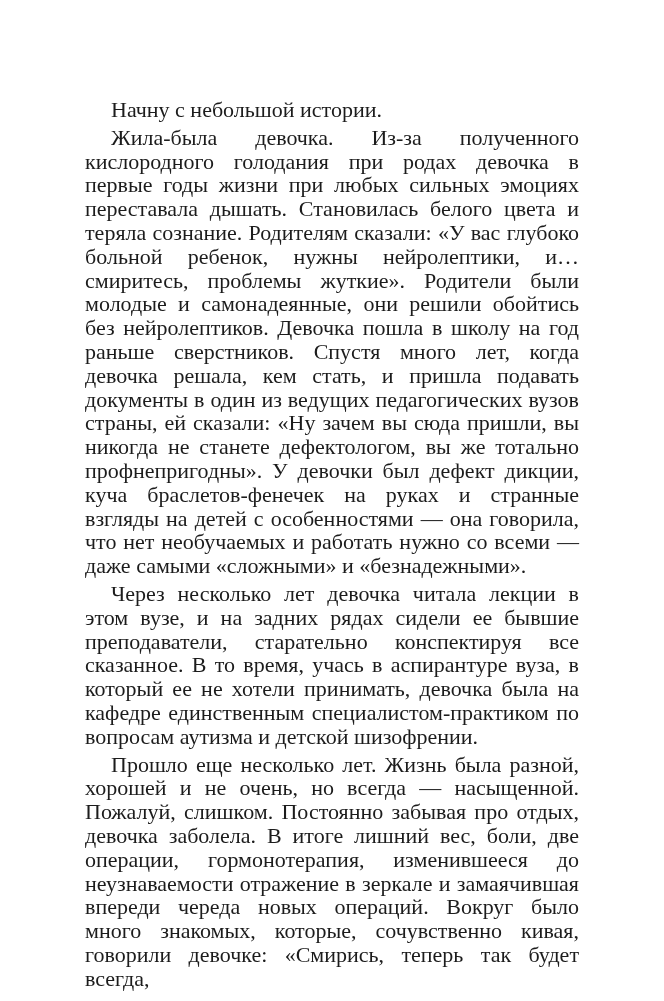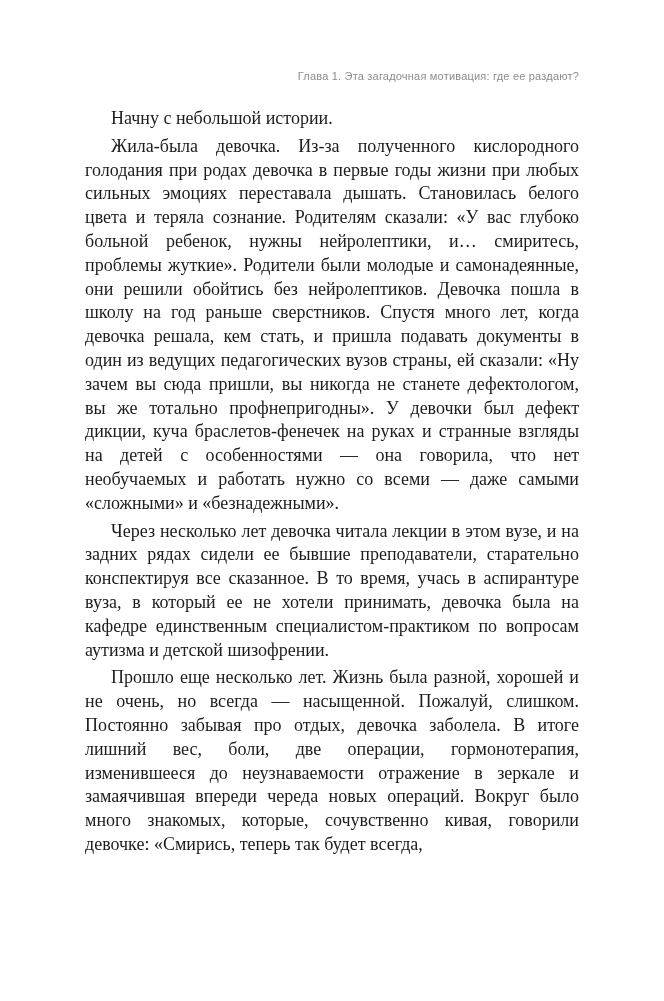--- a/index.html
+++ b/index.html
@@ -21,25 +21,25 @@
     left: 85px;
     width: 494px;
     text-align: right;
     font-family: "Liberation Sans", sans-serif;
     font-size: 11px;
     letter-spacing: 0.2px;
     color: #8c8c8c;
   }
   .page-body {
     position: absolute;
-    top: 107px;
+    top: 98px;
     left: 85px;
     width: 494px;
     font-family: "Liberation Serif", serif;
-    font-size: 18px;
+    font-size: 22px;
     line-height: 23.8px;
     color: #1c1c1c;
     text-align: justify;
     hyphens: auto;
     -webkit-hyphens: auto;
   }
   .page-body p {
     margin: 0 0 4px 0;
     text-indent: 26px;
   }
@@ -53,21 +53,20 @@
     font-weight: bold;
     font-size: 13px;
     color: #1c1c1c;
   }
 </style>
 </head>
 <body>
 
 <div class="page">
 
-  <div class="chapter-header">Глава 1.  Эта загадочная мотивация: где ее раздают?</div>
 
   <div class="page-body">
     <p>Начну с небольшой истории.</p>
     <p>Жила-была девочка. Из-за полученного кислородного голодания при родах девочка в первые годы жизни при любых сильных эмоциях переставала дышать. Становилась белого цвета и теряла сознание. Родителям сказали: «У вас глубоко больной ребенок, нужны нейролептики, и… смиритесь, проблемы жуткие». Родители были молодые и самонадеянные, они решили обойтись без нейролептиков. Девочка пошла в школу на год раньше сверстников. Спустя много лет, когда девочка решала, кем стать, и пришла подавать документы в один из ведущих педагогических вузов страны, ей сказали: «Ну зачем вы сюда пришли, вы никогда не станете дефектологом, вы же тотально профнепригодны». У девочки был дефект дикции, куча браслетов-фенечек на руках и странные взгляды на детей с особенностями — она говорила, что нет необучаемых и работать нужно со всеми — даже самыми «сложными» и «безнадежными».</p>
     <p>Через несколько лет девочка читала лекции в этом вузе, и на задних рядах сидели ее бывшие преподаватели, старательно конспектируя все сказанное. В то время, учась в аспирантуре вуза, в который ее не хотели принимать, девочка была на кафедре единственным специалистом-практиком по вопросам аутизма и детской шизофрении.</p>
     <p>Прошло еще несколько лет. Жизнь была разной, хорошей и не очень, но всегда — насыщенной. Пожалуй, слишком. Постоянно забывая про отдых, девочка заболела. В итоге лишний вес, боли, две операции, гормонотерапия, изменившееся до неузнаваемости отражение в зеркале и замаячившая впереди череда новых операций. Вокруг было много знакомых, которые, сочувственно кивая, говорили девочке: «Смирись, теперь так будет всегда,</p>
   </div>
 
 
 </div>

